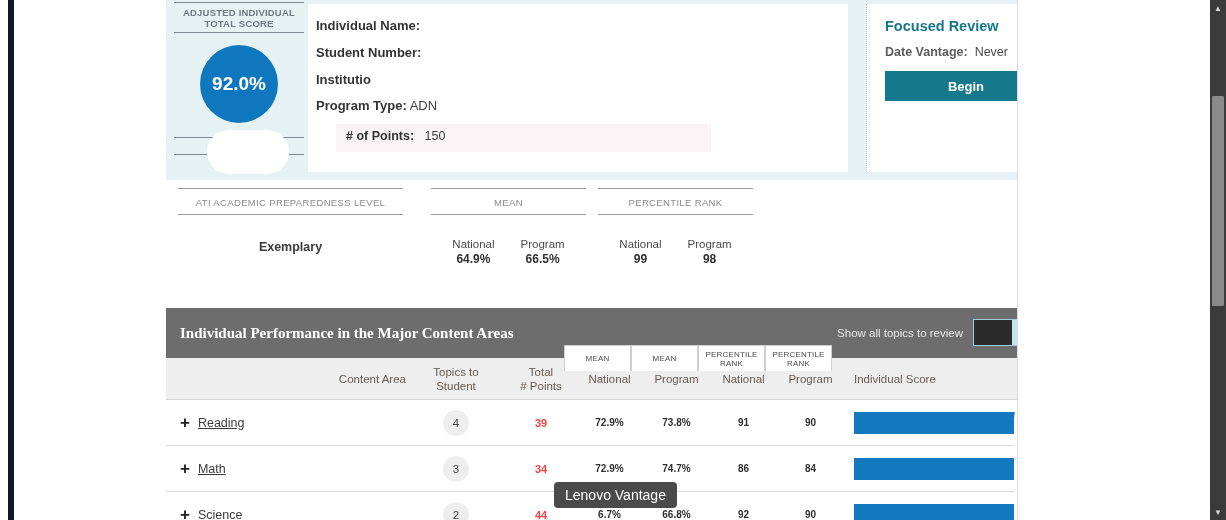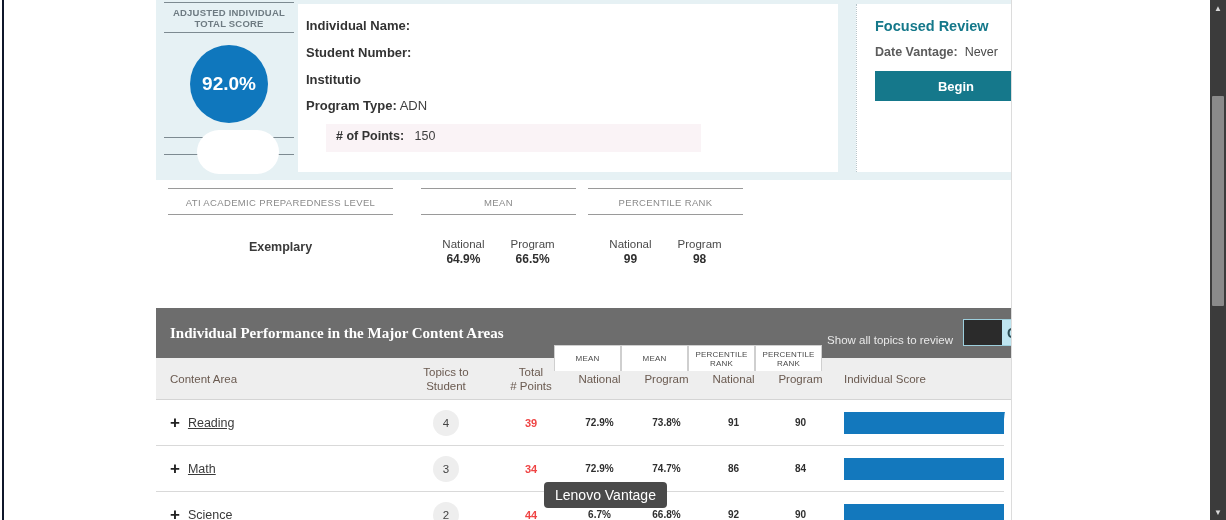--- a/index.html
+++ b/index.html
@@ -5,23 +5,23 @@
   * { box-sizing: border-box; margin: 0; padding: 0; }
   html, body { width: 1226px; height: 520px; overflow: hidden; }
   body {
     font-family: "Liberation Sans", sans-serif;
     background: #ffffff;
     position: relative;
   }
   
   #page-frame {
     position: absolute;
-    left: 2px; top: 0; width: 1010px; height: 520px;
+    left: 8px; top: 0; width: 1010px; height: 520px;
     background: #ffffff;
-    border-left: 2px solid #0f172a;
+    border-left: 6px solid #0f172a;
     border-right: 1px solid #dcdcdc;
     overflow: hidden;
   }
   
   #summary-card {
     position: absolute;
     left: 152px; top: 0; width: 895px; height: 180px;
     background: #e6f1f4;
     padding: 6px 8px 8px 8px;
   }
@@ -105,21 +105,21 @@
   
   #perf-table { position: absolute; left: 152px; top: 308px; width: 895px; }
   #perf-header {
     height: 50px; background: #6d6d6d; display: flex; align-items: center;
     padding: 0 14px 0 14px; position: relative;
   }
   #perf-title {
     color: #ffffff; font-size: 15px; font-weight: bold;
     font-family: "Liberation Serif", serif;
   }
-  #toggle-wrap { position: absolute; right: 10px; top: 11px; display: flex; align-items: flex-end; gap: 10px; }
+  #toggle-wrap { position: absolute; right: 10px; top: 11px; display: flex; align-items: center; gap: 10px; }
   #toggle-label { color: #e9e9e9; font-size: 11.5px; }
   #toggle-switch {
     width: 78px; height: 27px; background: #bfe5f0; border: 1px solid #9dcfdd;
     display: flex; align-items: center; cursor: pointer;
   }
   #toggle-knob { width: 38px; height: 25px; background: #2b2b2b; }
   #toggle-state {
     flex: 1; text-align: center; font-size: 14px; font-weight: bold; color: #2c4d55;
   }
   
@@ -155,21 +155,21 @@
   .c-points { width: 70px; text-align: center; font-size: 11px; font-weight: bold; color: #ef4444; }
   .c-num { width: 67px; text-align: center; font-size: 10px; font-weight: bold; color: #2f2f2f; }
   .c-bar { flex: 1; padding-left: 10px; }
   .bar { height: 22px; background: #1378bd; position: relative; }
   .bar::after {
     content: ""; position: absolute; right: -11px; top: 0;
     border-top: 11px solid #1378bd; border-bottom: 11px solid #1378bd;
     border-right: 11px solid transparent;
   }
   
-  .h-area { width: 240px; padding-left: 14px; text-align: left; }
+  .h-area { width: 240px; padding-left: 14px; text-align: right; }
   .h-topics { width: 100px; }
   .h-points { width: 70px; }
   .h-num { width: 67px; }
   .h-score { flex: 1; padding-left: 10px; text-align: left; }
   
   #white-blob {
     position: absolute; left: 1000px; top: 390px; width: 58px; height: 130px;
     background: #ffffff; border-radius: 30px 30px 0 0; z-index: 20;
   }
   #white-blob2 {

